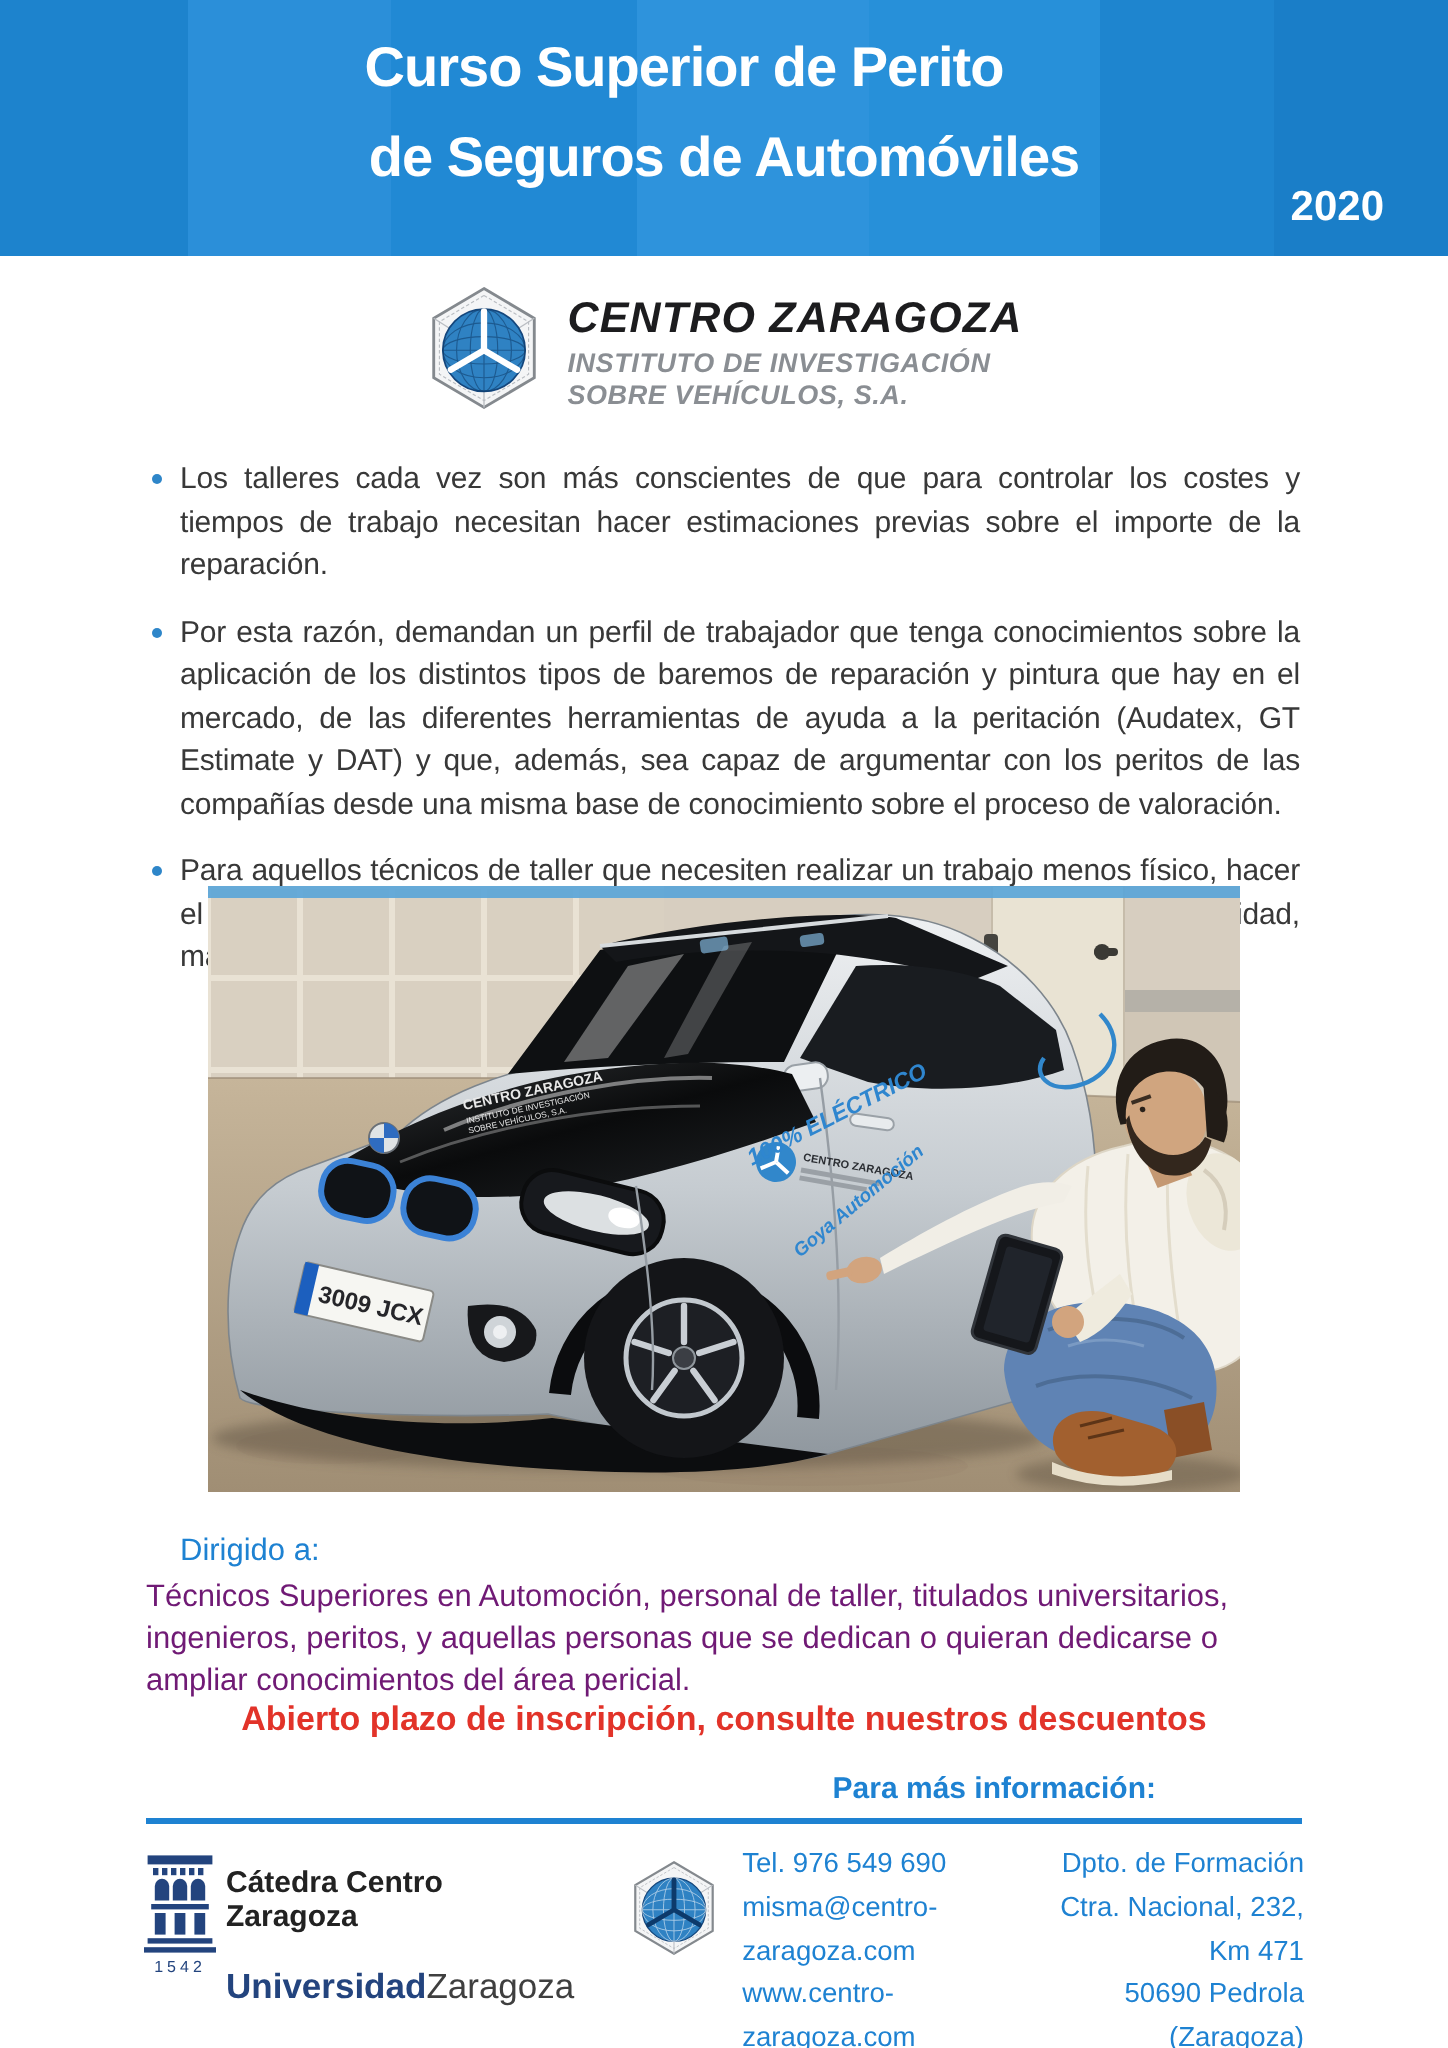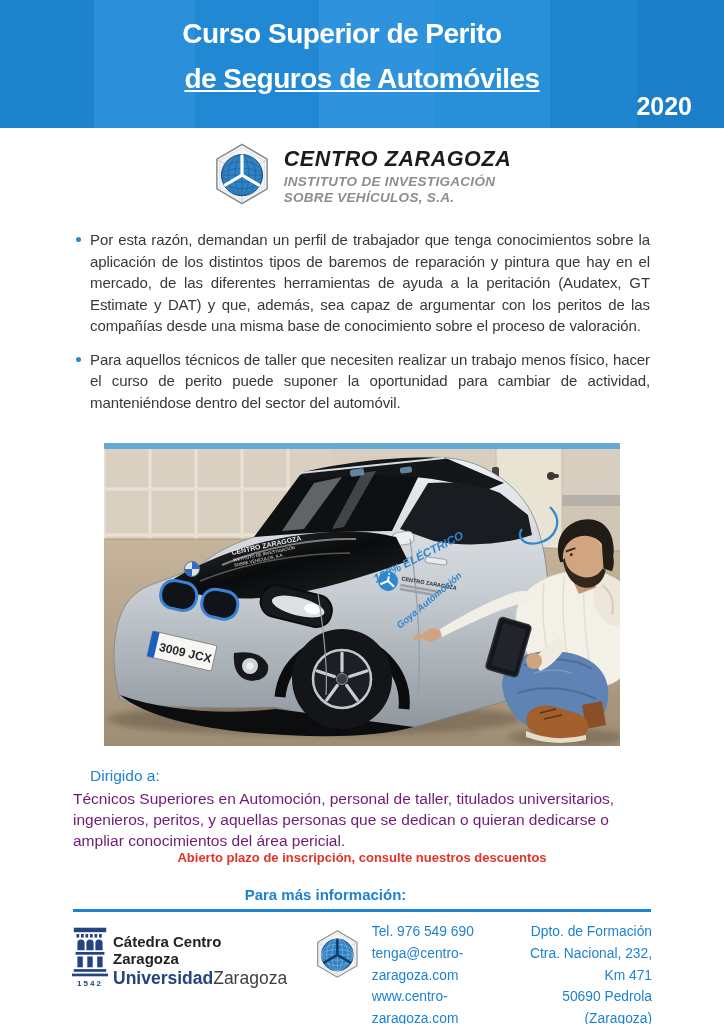--- a/index.html
+++ b/index.html
@@ -12,22 +12,22 @@
       #1d83cd 0%, #1d83cd 13%,
       #2b8fd9 13%, #2b8fd9 27%,
       #2189d4 27%, #2189d4 44%,
       #2e93dc 44%, #2e93dc 60%,
       #2790d9 60%, #2790d9 76%,
       #1e85cf 76%, #1e85cf 88%,
       #1a7ec8 88%, #1a7ec8 100%);}
   .title{position:absolute;top:11px;left:0;width:100%;text-align:center;color:#ffffff;
          font-weight:bold;font-size:28px;line-height:45px;letter-spacing:-0.5px;}
   .title .l1{display:block;transform:translateX(-20px);}
-  .title .l2{display:block;text-decoration:underline;}
-  .year{position:absolute;top:92px;right:32px;color:#ffffff;font-weight:bold;font-size:25px;}
+  .title .l2{display:block;}
+  .year{position:absolute;top:92px;right:32px;color:#ffffff;font-weight:bold;font-size:21px;}
 
   
   .brand-row{position:absolute;top:142px;left:0;width:100%;display:flex;
              justify-content:center;align-items:flex-start;gap:13px;}
   .brand-text{padding-top:5px;}
   .brand-name{font-style:italic;font-weight:900;font-size:21.5px;color:#1c1c1e;
               letter-spacing:0.6px;}
   .brand-sub{font-style:italic;font-weight:bold;font-size:13.5px;line-height:16px;
              color:#8a8e93;letter-spacing:0.3px;margin-top:2px;}
 
@@ -42,33 +42,33 @@
   
   .photo{position:absolute;top:443px;left:104px;width:516px;height:303px;}
 
   
   .audience{position:absolute;top:765px;left:73px;width:580px;}
   .audience .hd{color:#1e82d2;font-size:15.5px;margin:0 0 2px 17px;}
   .audience p{margin:0;font-size:15.5px;line-height:21px;color:#701a75;}
 
   
   .cta{position:absolute;top:850px;left:0;width:100%;text-align:center;
-       color:#e23329;font-weight:bold;font-size:13px;}
-
-  
-  .info-heading{position:absolute;top:886px;left:73px;width:505px;text-align:center;
+       color:#e23329;font-weight:bold;font-size:17px;}
+
+  
+  .info-heading{position:absolute;top:886px;left:73px;width:505px;text-align:right;
                 color:#1e82d2;font-weight:bold;font-size:15px;}
   .info-rule{position:absolute;top:909px;left:73px;width:578px;height:2.5px;background:#1e82d2;}
   .footer-row{position:absolute;top:919px;left:72px;width:580px;display:flex;align-items:flex-start;}
   .univ-block{display:flex;gap:5px;margin-top:8px;}
   .univ-left{display:flex;flex-direction:column;align-items:center;}
-  .univ-founded{color:#23447e;font-size:8px;font-weight:bold;letter-spacing:2px;margin-top:2px;}
+  .univ-founded{color:#23447e;font-size:8px;font-weight:normal;letter-spacing:2px;margin-top:2px;}
   .univ-text{margin-top:6px;}
   .univ-chair{font-weight:bold;font-size:15px;color:#222222;}
-  .univ-name{font-size:17.5px;margin-top:1px;color:#3f3f3f;}
+  .univ-name{font-size:17.5px;margin-top:16px;color:#3f3f3f;}
   .univ-name .b{font-weight:bold;color:#23447e;}
   .cube-footer{margin-left:28px;margin-top:4px;}
   .contact-col{margin-left:12px;margin-top:2px;font-size:13.8px;line-height:21.8px;color:#1e82d2;}
   .address-col{margin-left:auto;margin-top:2px;text-align:right;font-size:13.8px;
                line-height:21.8px;color:#1e82d2;}
 </style>
 </head>
 <body>
 
 <div class="page">
@@ -104,20 +104,24 @@
     <div class="brand-text">
       <div class="brand-name">CENTRO ZARAGOZA</div>
       <div class="brand-sub">
         <div>INSTITUTO DE INVESTIGACIÓN</div>
         <div>SOBRE VEHÍCULOS, S.A.</div>
       </div>
     </div>
   </div>
 
   <div class="bullets">
+    <div class="bullet">
+      <span class="dot"></span>
+      <p>Los talleres cada vez son más conscientes de que para controlar los costes y tiempos de trabajo necesitan hacer estimaciones previas sobre el importe de la reparación.</p>
+    </div>
     <div class="bullet">
       <span class="dot"></span>
       <p>Por esta razón, demandan un perfil de trabajador que tenga conocimientos sobre la aplicación de los distintos tipos de baremos de reparación y pintura que hay en el mercado, de las diferentes herramientas de ayuda a la peritación (Audatex, GT Estimate y DAT) y que, además, sea capaz de argumentar con los peritos de las compañías desde una misma base de conocimiento sobre el proceso de valoración.</p>
     </div>
     <div class="bullet">
       <span class="dot"></span>
       <p>Para aquellos técnicos de taller que necesiten realizar un trabajo menos físico, hacer el curso de perito puede suponer la oportunidad para cambiar de actividad, manteniéndose dentro del sector del automóvil.</p>
     </div>
   </div>
 
@@ -355,21 +359,21 @@
         <ellipse cx="50" cy="58" rx="36" ry="12"></ellipse>
           <ellipse cx="50" cy="58" rx="36" ry="24"></ellipse>
         <line x1="14" y1="58" x2="86" y2="58"></line>
           <line x1="50" y1="22" x2="50" y2="94"></line>
       </g>
       <path d="M50,58 L50,24 M50,58 L21,75 M50,58 L79,75" stroke="#0d3a6b" stroke-width="5.5" stroke-linecap="round" fill="none"></path>
     </svg>
 
     <div class="contact-col">
       <div>Tel. 976 549 690</div>
-      <div>tenga@centro-zaragoza.com</div>
+      <div>misma@centro-zaragoza.com</div>
       <div>www.centro-zaragoza.com</div>
     </div>
 
     <div class="address-col">
       <div>Dpto. de Formación</div>
       <div>Ctra. Nacional, 232, Km 471</div>
       <div>50690 Pedrola (Zaragoza)</div>
 
     </div>
   </div>

